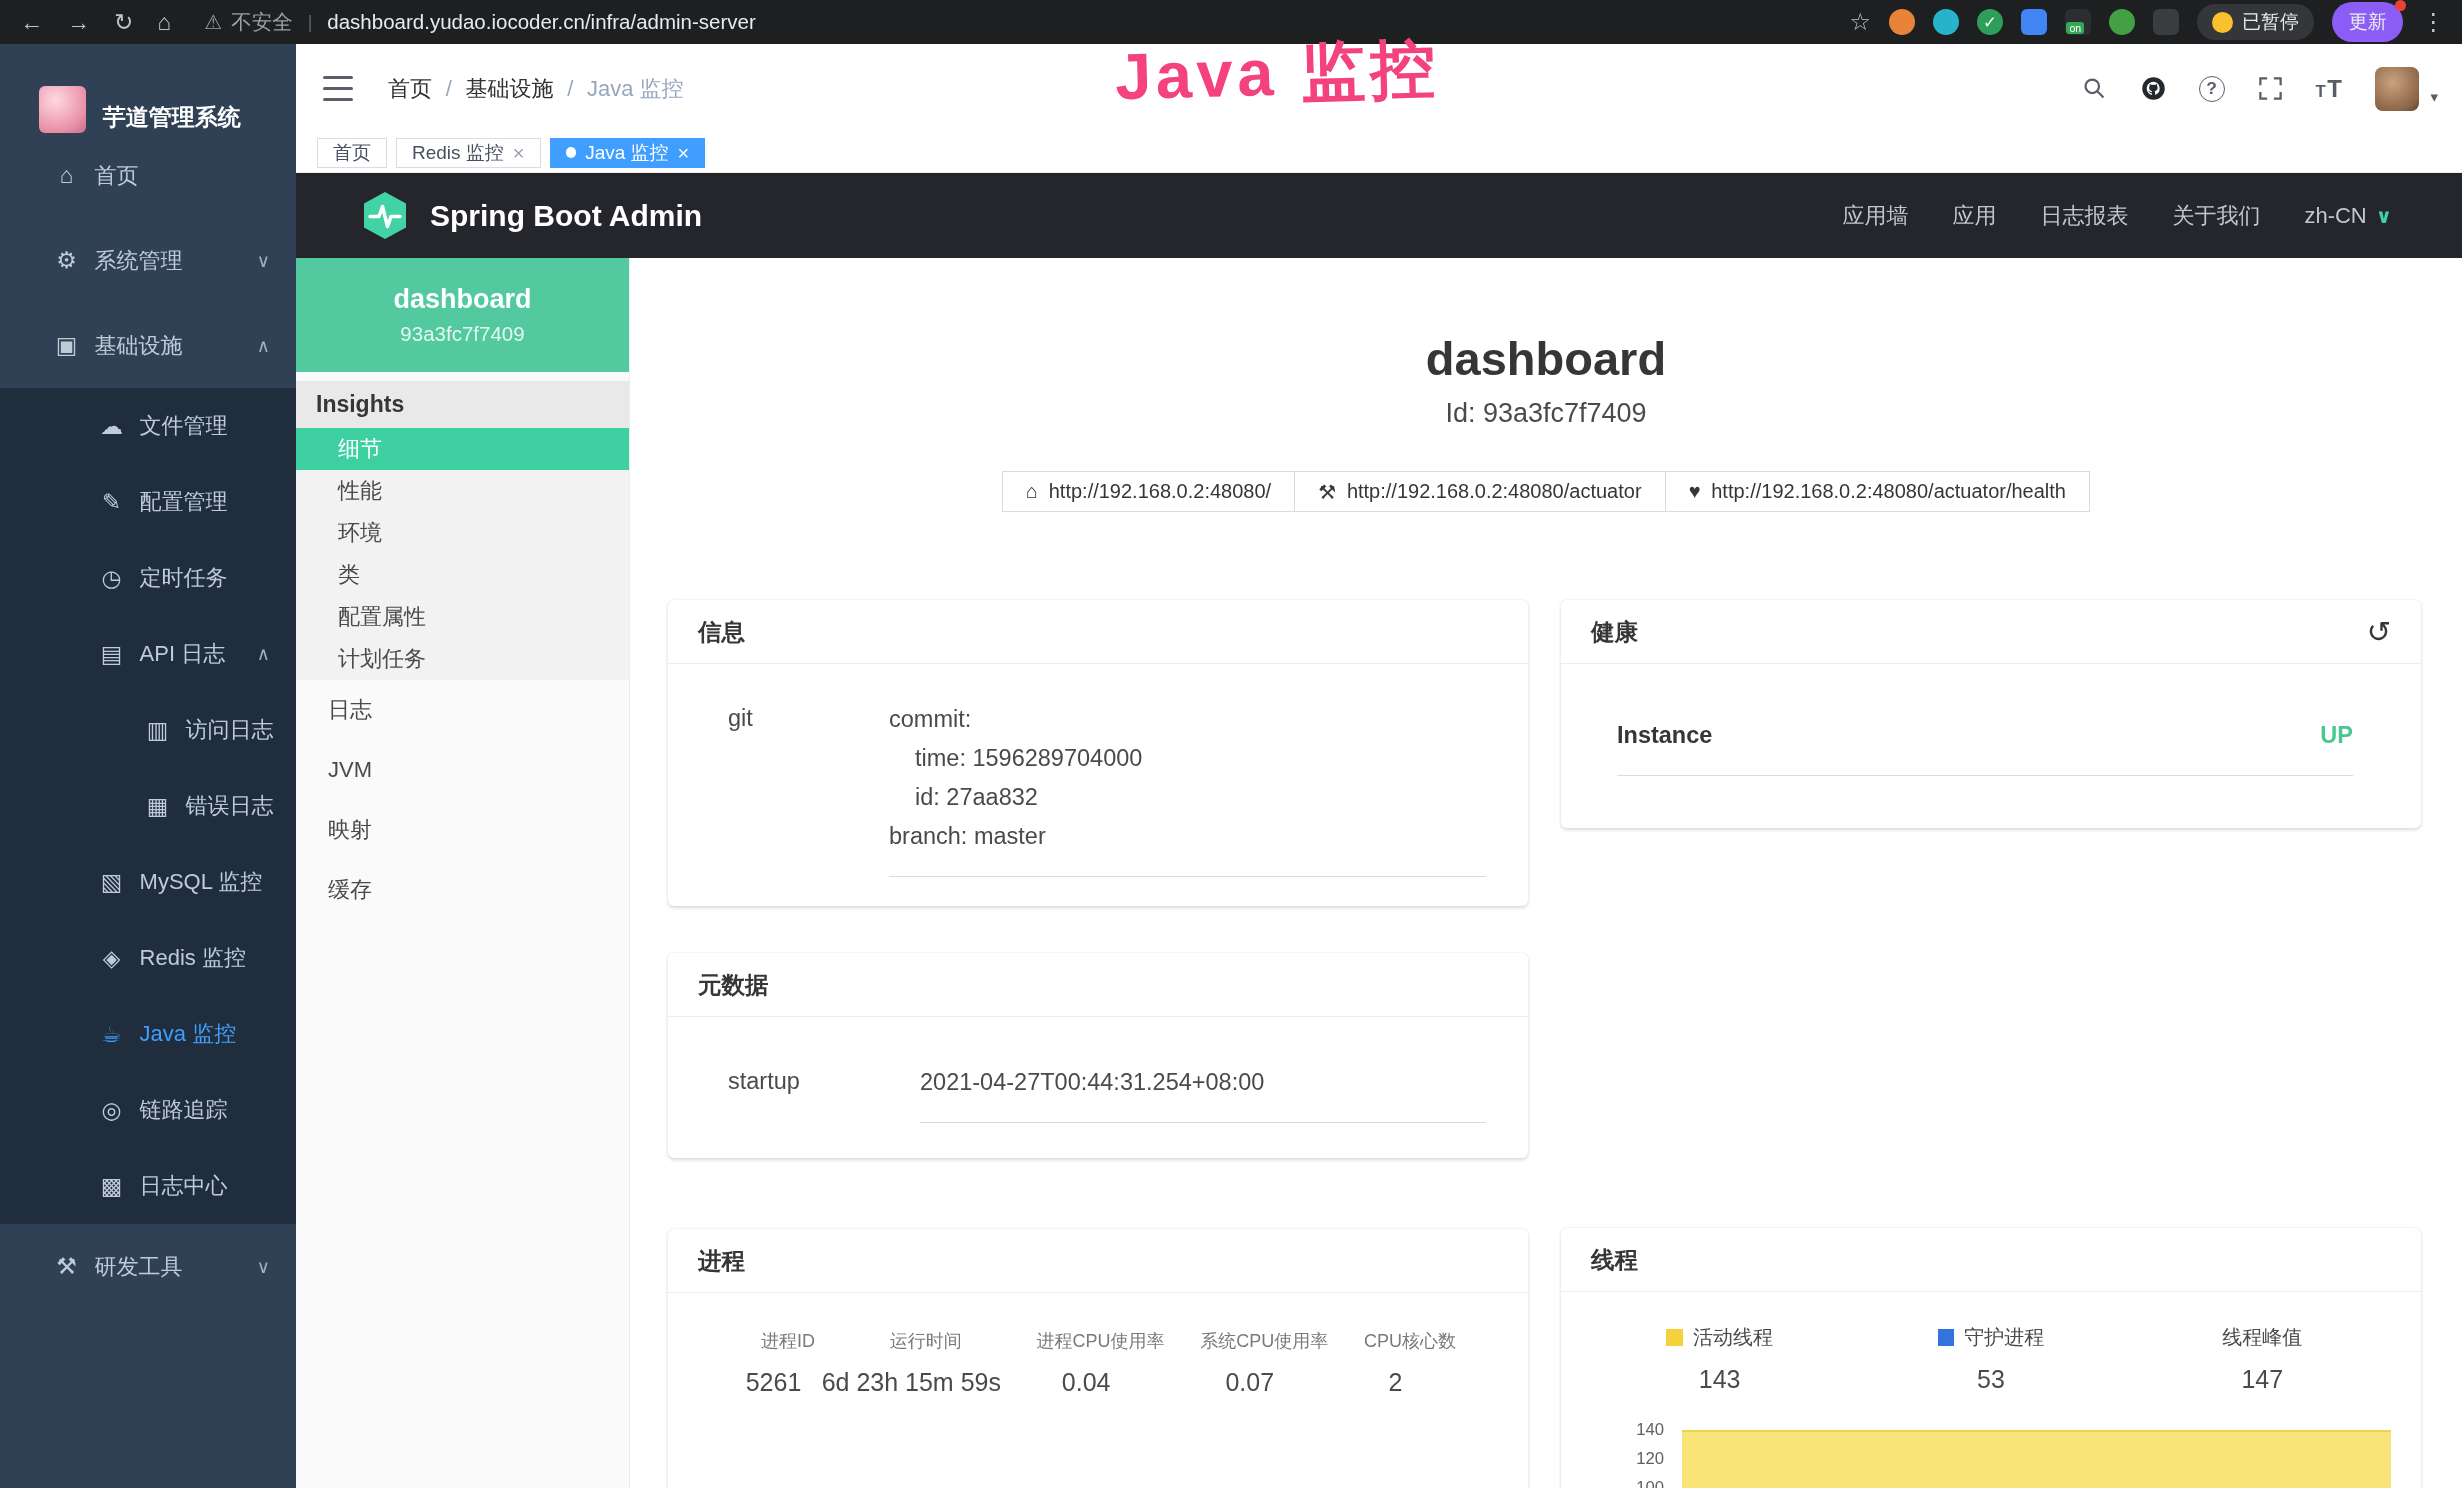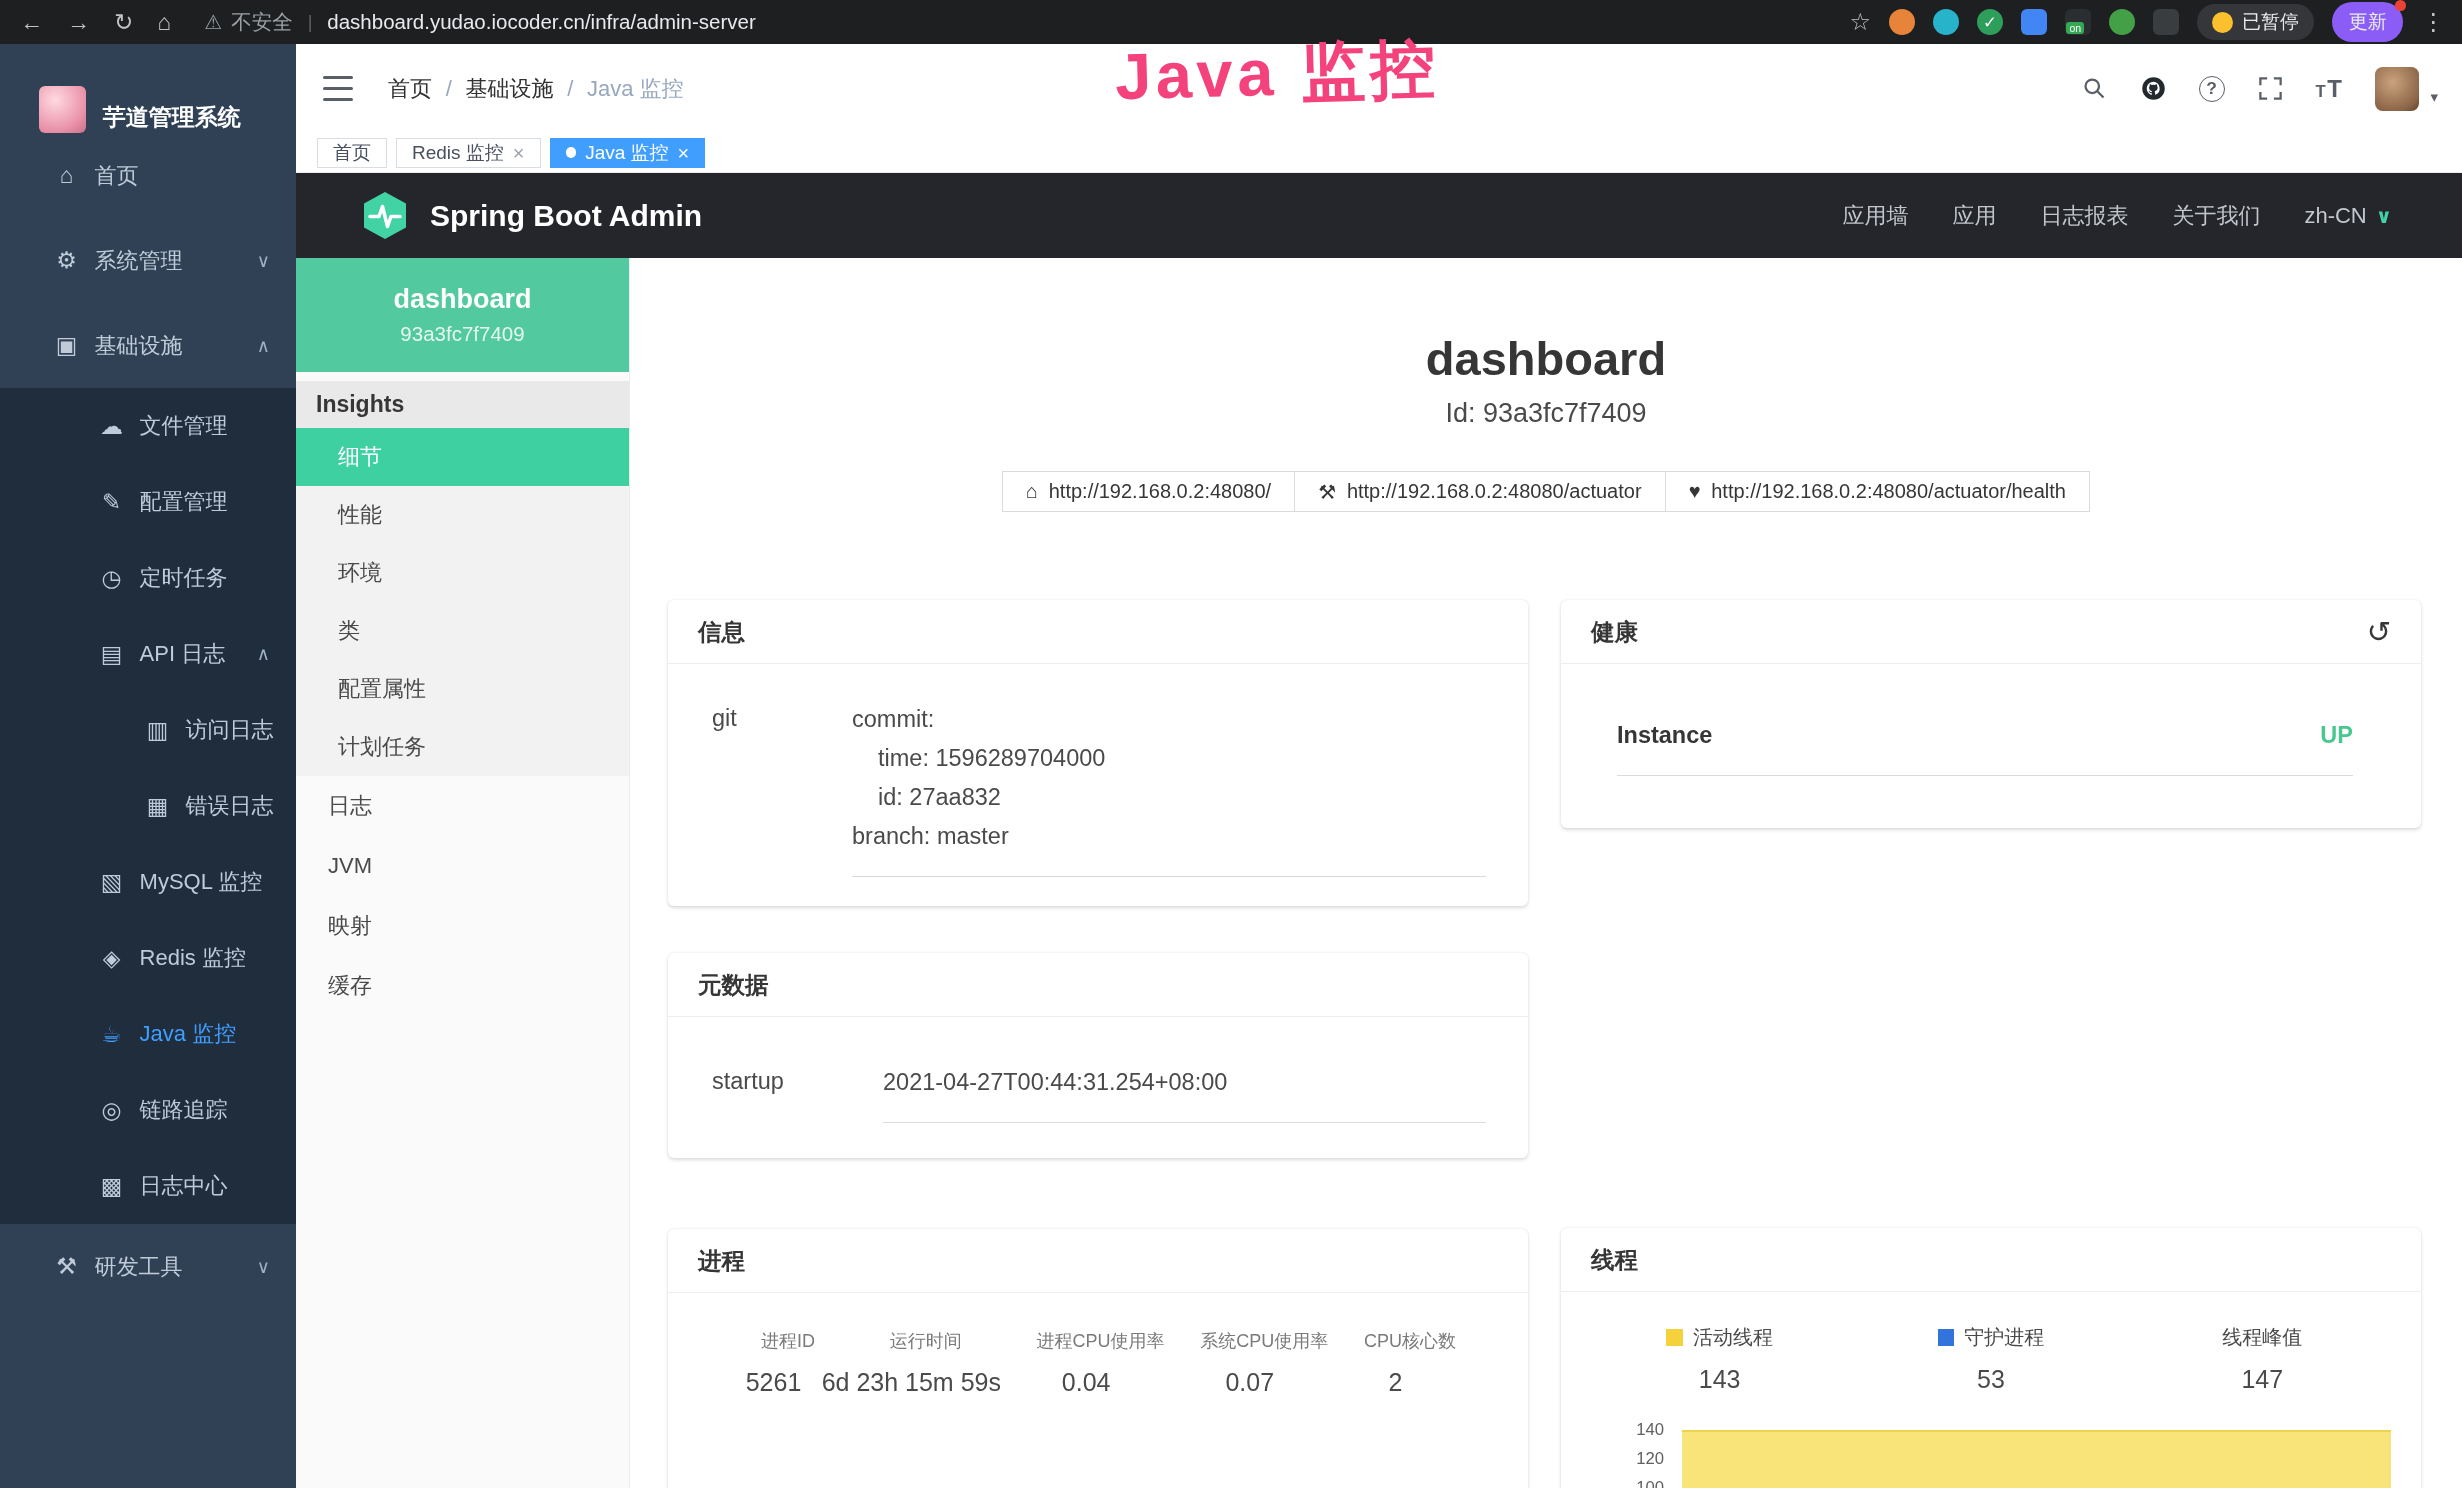--- a/index.html
+++ b/index.html
@@ -78,21 +78,21 @@
   .locale { display:flex; align-items:center; gap:9px; color:#c3c7cc; cursor:pointer; }
   .locale .caret { color:#42d3a5; font-size:20px; font-weight:bold; }
 
   
   .sba-body { position:absolute; left:296px; top:258px; right:0; bottom:0; display:flex; background:#fff; }
   .sba-sidebar { width:334px; flex:none; background:#fafafa; border-right:0.8px solid #ececec; }
   .instance-block { height:114px; background:#52c99e; color:#fff; display:flex; flex-direction:column; align-items:center; justify-content:center; gap:7.6px; cursor:pointer; }
   .instance-name { font-size:27px; font-weight:bold; }
   .instance-id { font-size:20.5px; color:rgba(255,255,255,.85); }
   .insights-label { margin-top:9px; height:47px; background:#e9e9e9; display:flex; align-items:center; padding-left:20px; font-size:23px; font-weight:bold; color:#363636; }
-  .sba-item { height:58px; display:flex; align-items:center; padding-left:42px; font-size:22px; color:#4a4a4a; background:#f2f2f2; cursor:pointer; }
+  .sba-item { height:42px; display:flex; align-items:center; padding-left:42px; font-size:22px; color:#4a4a4a; background:#f2f2f2; cursor:pointer; }
   .sba-item.active { background:#3fd0a2; color:#fff; }
   .sba-root-item { height:60px; display:flex; align-items:center; padding-left:32px; font-size:22px; color:#4a4a4a; background:#fafafa; cursor:pointer; }
 
   .sba-main { flex:1; position:relative; overflow:hidden; padding-top:73px; background:#fff; }
   .page-title { text-align:center; font-size:47px; font-weight:bold; color:#363636; }
   .page-id { text-align:center; font-size:27px; color:#4a4a4a; margin-top:12px; }
   .links-row { display:flex; justify-content:center; margin-top:42px; }
   .link-btn { display:flex; align-items:center; gap:10.6px; border:0.8px solid #dbdbdb; background:#fff; padding:0 23px; height:41px; font-size:20px; color:#363636; cursor:pointer; }
   .link-btn + .link-btn { margin-left:-0.8px; }
   .link-glyph { font-size:20px; }
@@ -103,21 +103,21 @@
   .card-header { height:64px; display:flex; align-items:center; justify-content:space-between; padding:0 30px; border-bottom:0.8px solid #ededed; }
   .card-title { font-size:23.5px; font-weight:bold; color:#363636; }
   .history-icon { font-size:29px; color:#363636; cursor:pointer; }
 
   .card-info { height:306px; }
   .card-meta { height:205px; margin-top:47px; }
   .card-process { height:273px; margin-top:71px; }
   .card-health { height:228px; }
   .card-threads { height:425px; margin-top:400px; }
 
-  .kv-row { display:flex; margin:36px 42px 0 44px; }
+  .kv-row { display:flex; margin:36px 42px 0 60px;gap:21px; }
   .kv-key { width:140px; font-size:23.5px; color:#4a4a4a; padding-top:4.6px; }
   .kv-key-wide { width:171px; }
   .kv-val { flex:1; border-bottom:0.8px solid #dbdbdb; padding-bottom:20px; font-size:23.5px; color:#4a4a4a; line-height:39px; }
   .indent { padding-left:26px; }
 
   .health-row { display:flex; justify-content:space-between; margin:58px 68px 0 56px; padding-bottom:26px; border-bottom:0.8px solid #dbdbdb; font-size:23.5px; }
   .h-label { font-weight:bold; color:#363636; }
   .h-status { font-weight:bold; color:#48c78e; }
 
   .metrics { display:flex; justify-content:space-between; padding:36px 72px 0 64px; text-align:center; }

